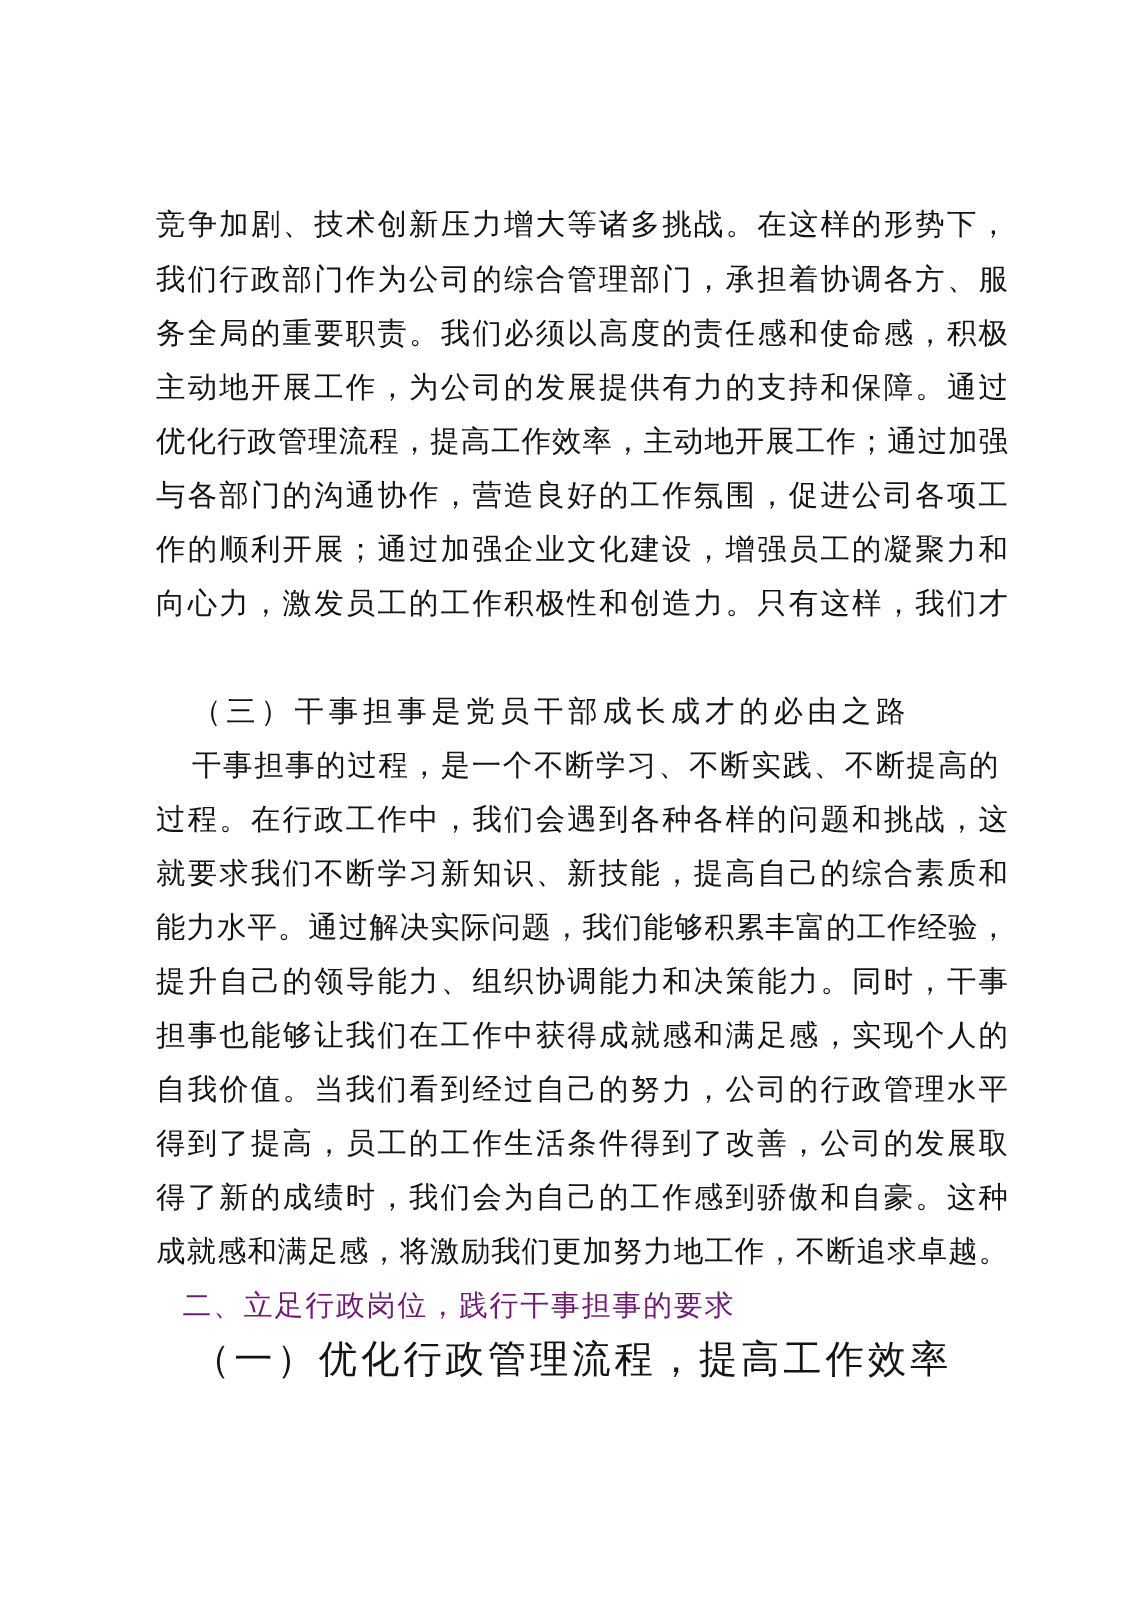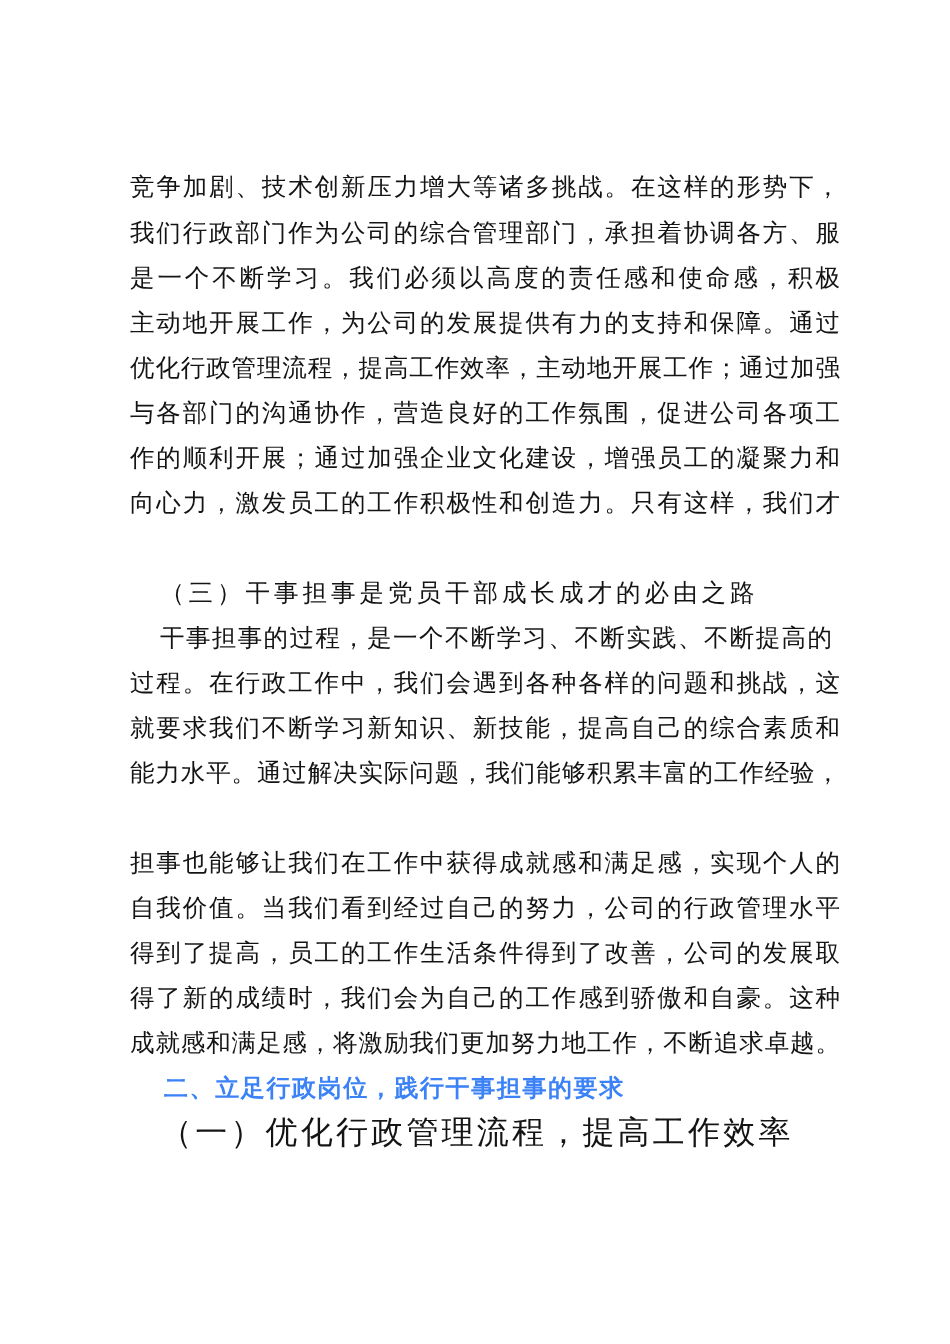--- a/index.html
+++ b/index.html
@@ -34,50 +34,51 @@
       color: #141414;
     }
     .line.justify {
       text-align: justify;
       text-align-last: justify;
       letter-spacing: 0;
     }
     .line.indent { left: 160px; width: 672px; }
     .line.h3 { left: 160px; width: auto; letter-spacing: 4px; }
     .line.h2 {
-      left: 164px;
+      left: 152px;
       width: auto;
       font-family: "DejaVu Sans", "Liberation Sans", sans-serif;
-      font-weight: bold;
+      font-weight: normal;
       letter-spacing: 1.6px;
       font-size: 24px;
-      color: #3b82f6;
+      color: #701a75;
     }
     .line.h3b { left: 160px; width: auto; letter-spacing: 3.2px; font-size: 32px; }
   </style>
 </head>
 <body>
 
 <div class="page">
 
   <div class="line justify" style="top:172px">竞争加剧、技术创新压力增大等诸多挑战。在这样的形势下，</div>
   <div class="line justify" style="top:218px">我们行政部门作为公司的综合管理部门，承担着协调各方、服</div>
-  <div class="line justify" style="top:263px">是一个不断学习。我们必须以高度的责任感和使命感，积极</div>
+  <div class="line justify" style="top:263px">务全局的重要职责。我们必须以高度的责任感和使命感，积极</div>
   <div class="line justify" style="top:308px">主动地开展工作，为公司的发展提供有力的支持和保障。通过</div>
   <div class="line justify" style="top:353px">优化行政管理流程，提高工作效率，主动地开展工作；通过加强</div>
   <div class="line justify" style="top:398px">与各部门的沟通协作，营造良好的工作氛围，促进公司各项工</div>
   <div class="line justify" style="top:443px">作的顺利开展；通过加强企业文化建设，增强员工的凝聚力和</div>
   <div class="line justify" style="top:488px">向心力，激发员工的工作积极性和创造力。只有这样，我们才</div>
 
   <div class="line h3" style="top:578px">（三）干事担事是党员干部成长成才的必由之路</div>
 
   <div class="line justify indent" style="top:623px">干事担事的过程，是一个不断学习、不断实践、不断提高的</div>
   <div class="line justify" style="top:668px">过程。在行政工作中，我们会遇到各种各样的问题和挑战，这</div>
   <div class="line justify" style="top:713px">就要求我们不断学习新知识、新技能，提高自己的综合素质和</div>
   <div class="line justify" style="top:758px">能力水平。通过解决实际问题，我们能够积累丰富的工作经验，</div>
+  <div class="line justify" style="top:803px">提升自己的领导能力、组织协调能力和决策能力。同时，干事</div>
   <div class="line justify" style="top:848px">担事也能够让我们在工作中获得成就感和满足感，实现个人的</div>
   <div class="line justify" style="top:893px">自我价值。当我们看到经过自己的努力，公司的行政管理水平</div>
   <div class="line justify" style="top:938px">得到了提高，员工的工作生活条件得到了改善，公司的发展取</div>
   <div class="line justify" style="top:983px">得了新的成绩时，我们会为自己的工作感到骄傲和自豪。这种</div>
   <div class="line justify" style="top:1028px">成就感和满足感，将激励我们更加努力地工作，不断追求卓越。</div>
 
   <div class="line h2" style="top:1073px">二、立足行政岗位，践行干事担事的要求</div>
   <div class="line h3b" style="top:1117px">（一）优化行政管理流程，提高工作效率</div>
 
 </div>

